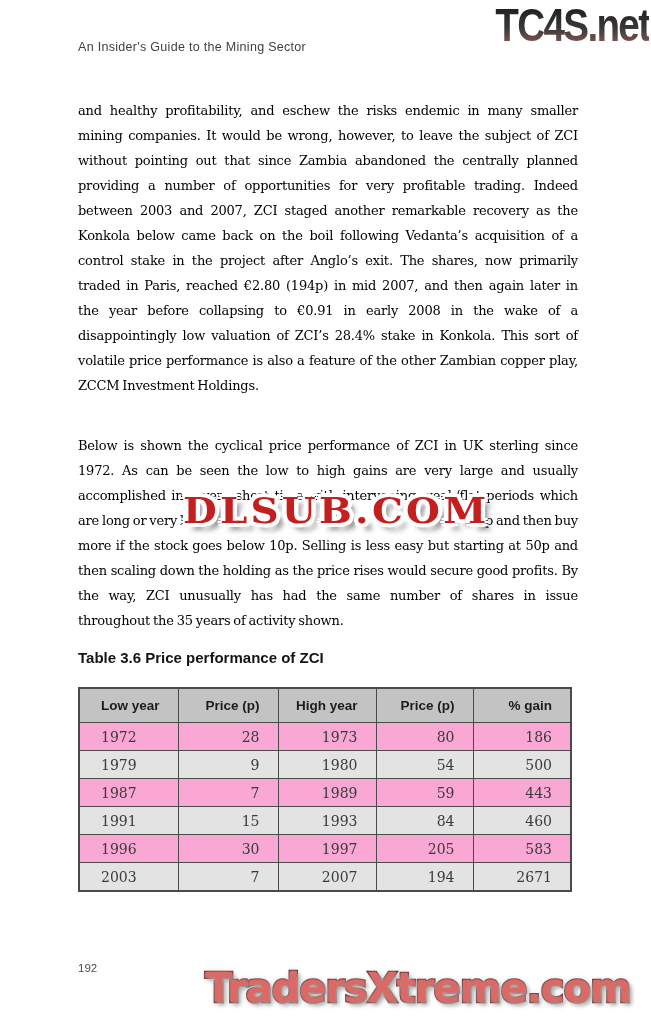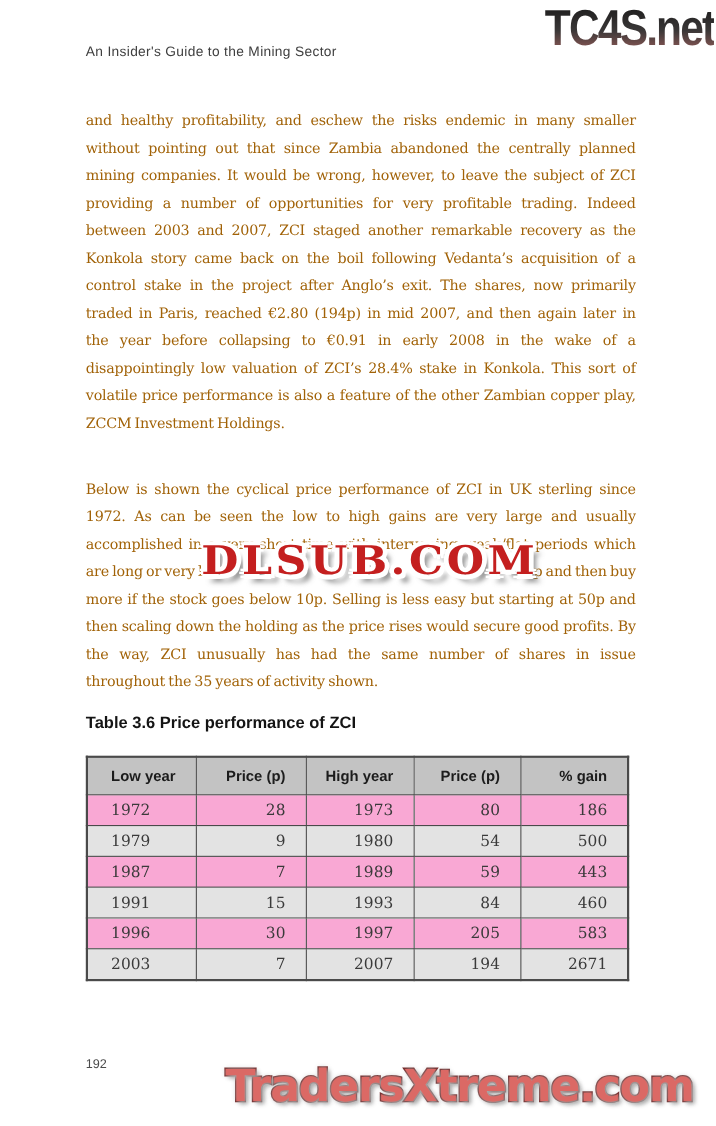--- a/index.html
+++ b/index.html
@@ -18,21 +18,21 @@
   .wm-tc4s{
     position:absolute;top:-2px;right:2px;
     font-family:"Liberation Sans",sans-serif;font-weight:bold;font-size:46px;
     letter-spacing:-2px;transform:scaleX(0.84);transform-origin:100% 0;
     background:linear-gradient(to bottom,#1c1c1c 12%,#3a3737 55%,#8e5a57 90%);
     -webkit-background-clip:text;background-clip:text;color:transparent;
   }
   
   .textblock{
     position:absolute;left:78px;width:500px;
-    font-size:13px;color:#a16207;letter-spacing:-0.2px;word-spacing:-1px;
+    font-size:13px;color:#000000;letter-spacing:-0.2px;word-spacing:-1px;
   }
   .para1{top:98px;}
   .para2{top:433px;}
   .tline{
     height:25px;line-height:25px;white-space:nowrap;
     text-align:justify;text-align-last:justify;
   }
   .tline.last{text-align:center;text-align-last:left;}
   .tline.split{display:flex;justify-content:space-between;white-space:nowrap;}
   
@@ -83,25 +83,25 @@
 <body>
 
 <div class="page">
 
   <div class="running-header">An Insider's Guide to the Mining Sector</div>
 
   <div class="wm-tc4s">TC4S.net</div>
 
   <div class="textblock para1">
     <div class="tline">and healthy profitability, and eschew the risks endemic in many smaller</div>
+    <div class="tline">mining companies. It would be wrong, however, to leave the subject of ZCI</div>
     <div class="tline">without pointing out that since Zambia abandoned the centrally planned</div>
-    <div class="tline">mining companies. It would be wrong, however, to leave the subject of ZCI</div>
     <div class="tline">providing a number of opportunities for very profitable trading. Indeed</div>
     <div class="tline">between 2003 and 2007, ZCI staged another remarkable recovery as the</div>
-    <div class="tline">Konkola story came back on the boil following Vedanta’s acquisition of a</div>
+    <div class="tline">Konkola below came back on the boil following Vedanta’s acquisition of a</div>
     <div class="tline">control stake in the project after Anglo’s exit. The shares, now primarily</div>
     <div class="tline">traded in Paris, reached €2.80 (194p) in mid 2007, and then again later in</div>
     <div class="tline">the year before collapsing to €0.91 in early 2008 in the wake of a</div>
     <div class="tline">disappointingly low valuation of ZCI’s 28.4% stake in Konkola. This sort of</div>
     <div class="tline">volatile price performance is also a feature of the other Zambian copper play,</div>
     <div class="tline last">ZCCM Investment Holdings.</div>
   </div>
 
   <div class="textblock para2">
     <div class="tline">Below is shown the cyclical price performance of ZCI in UK sterling since</div>

